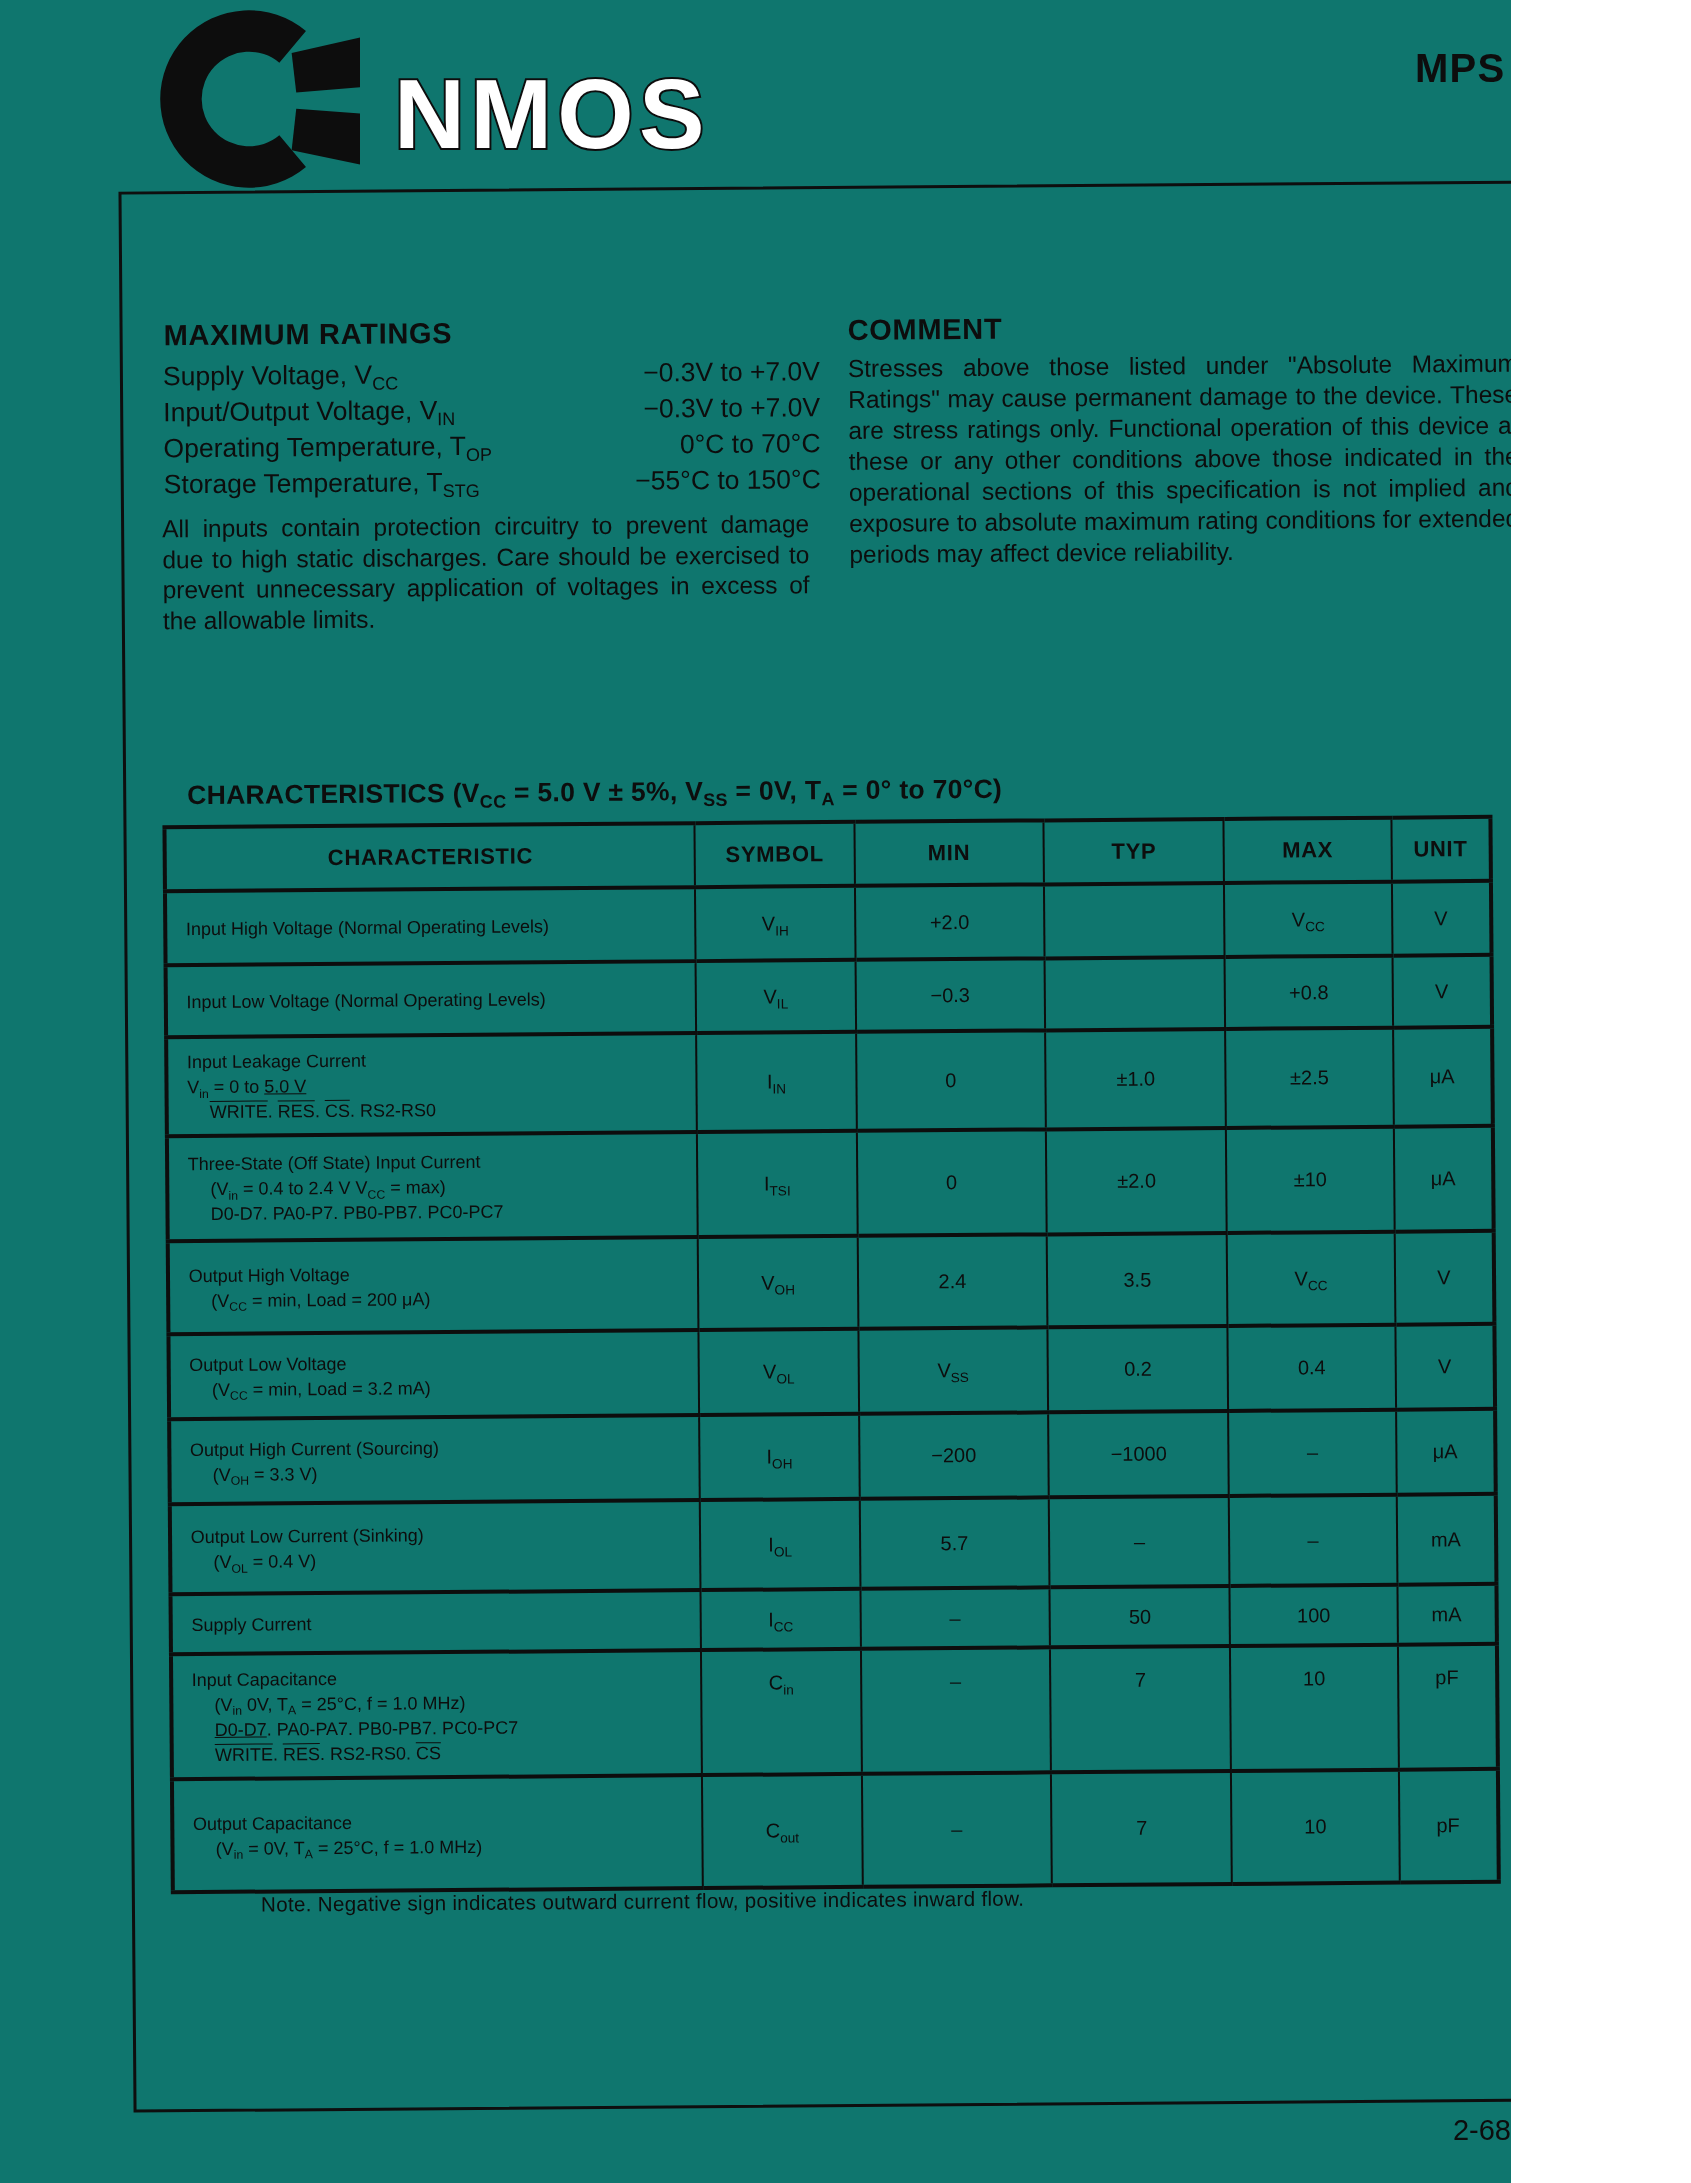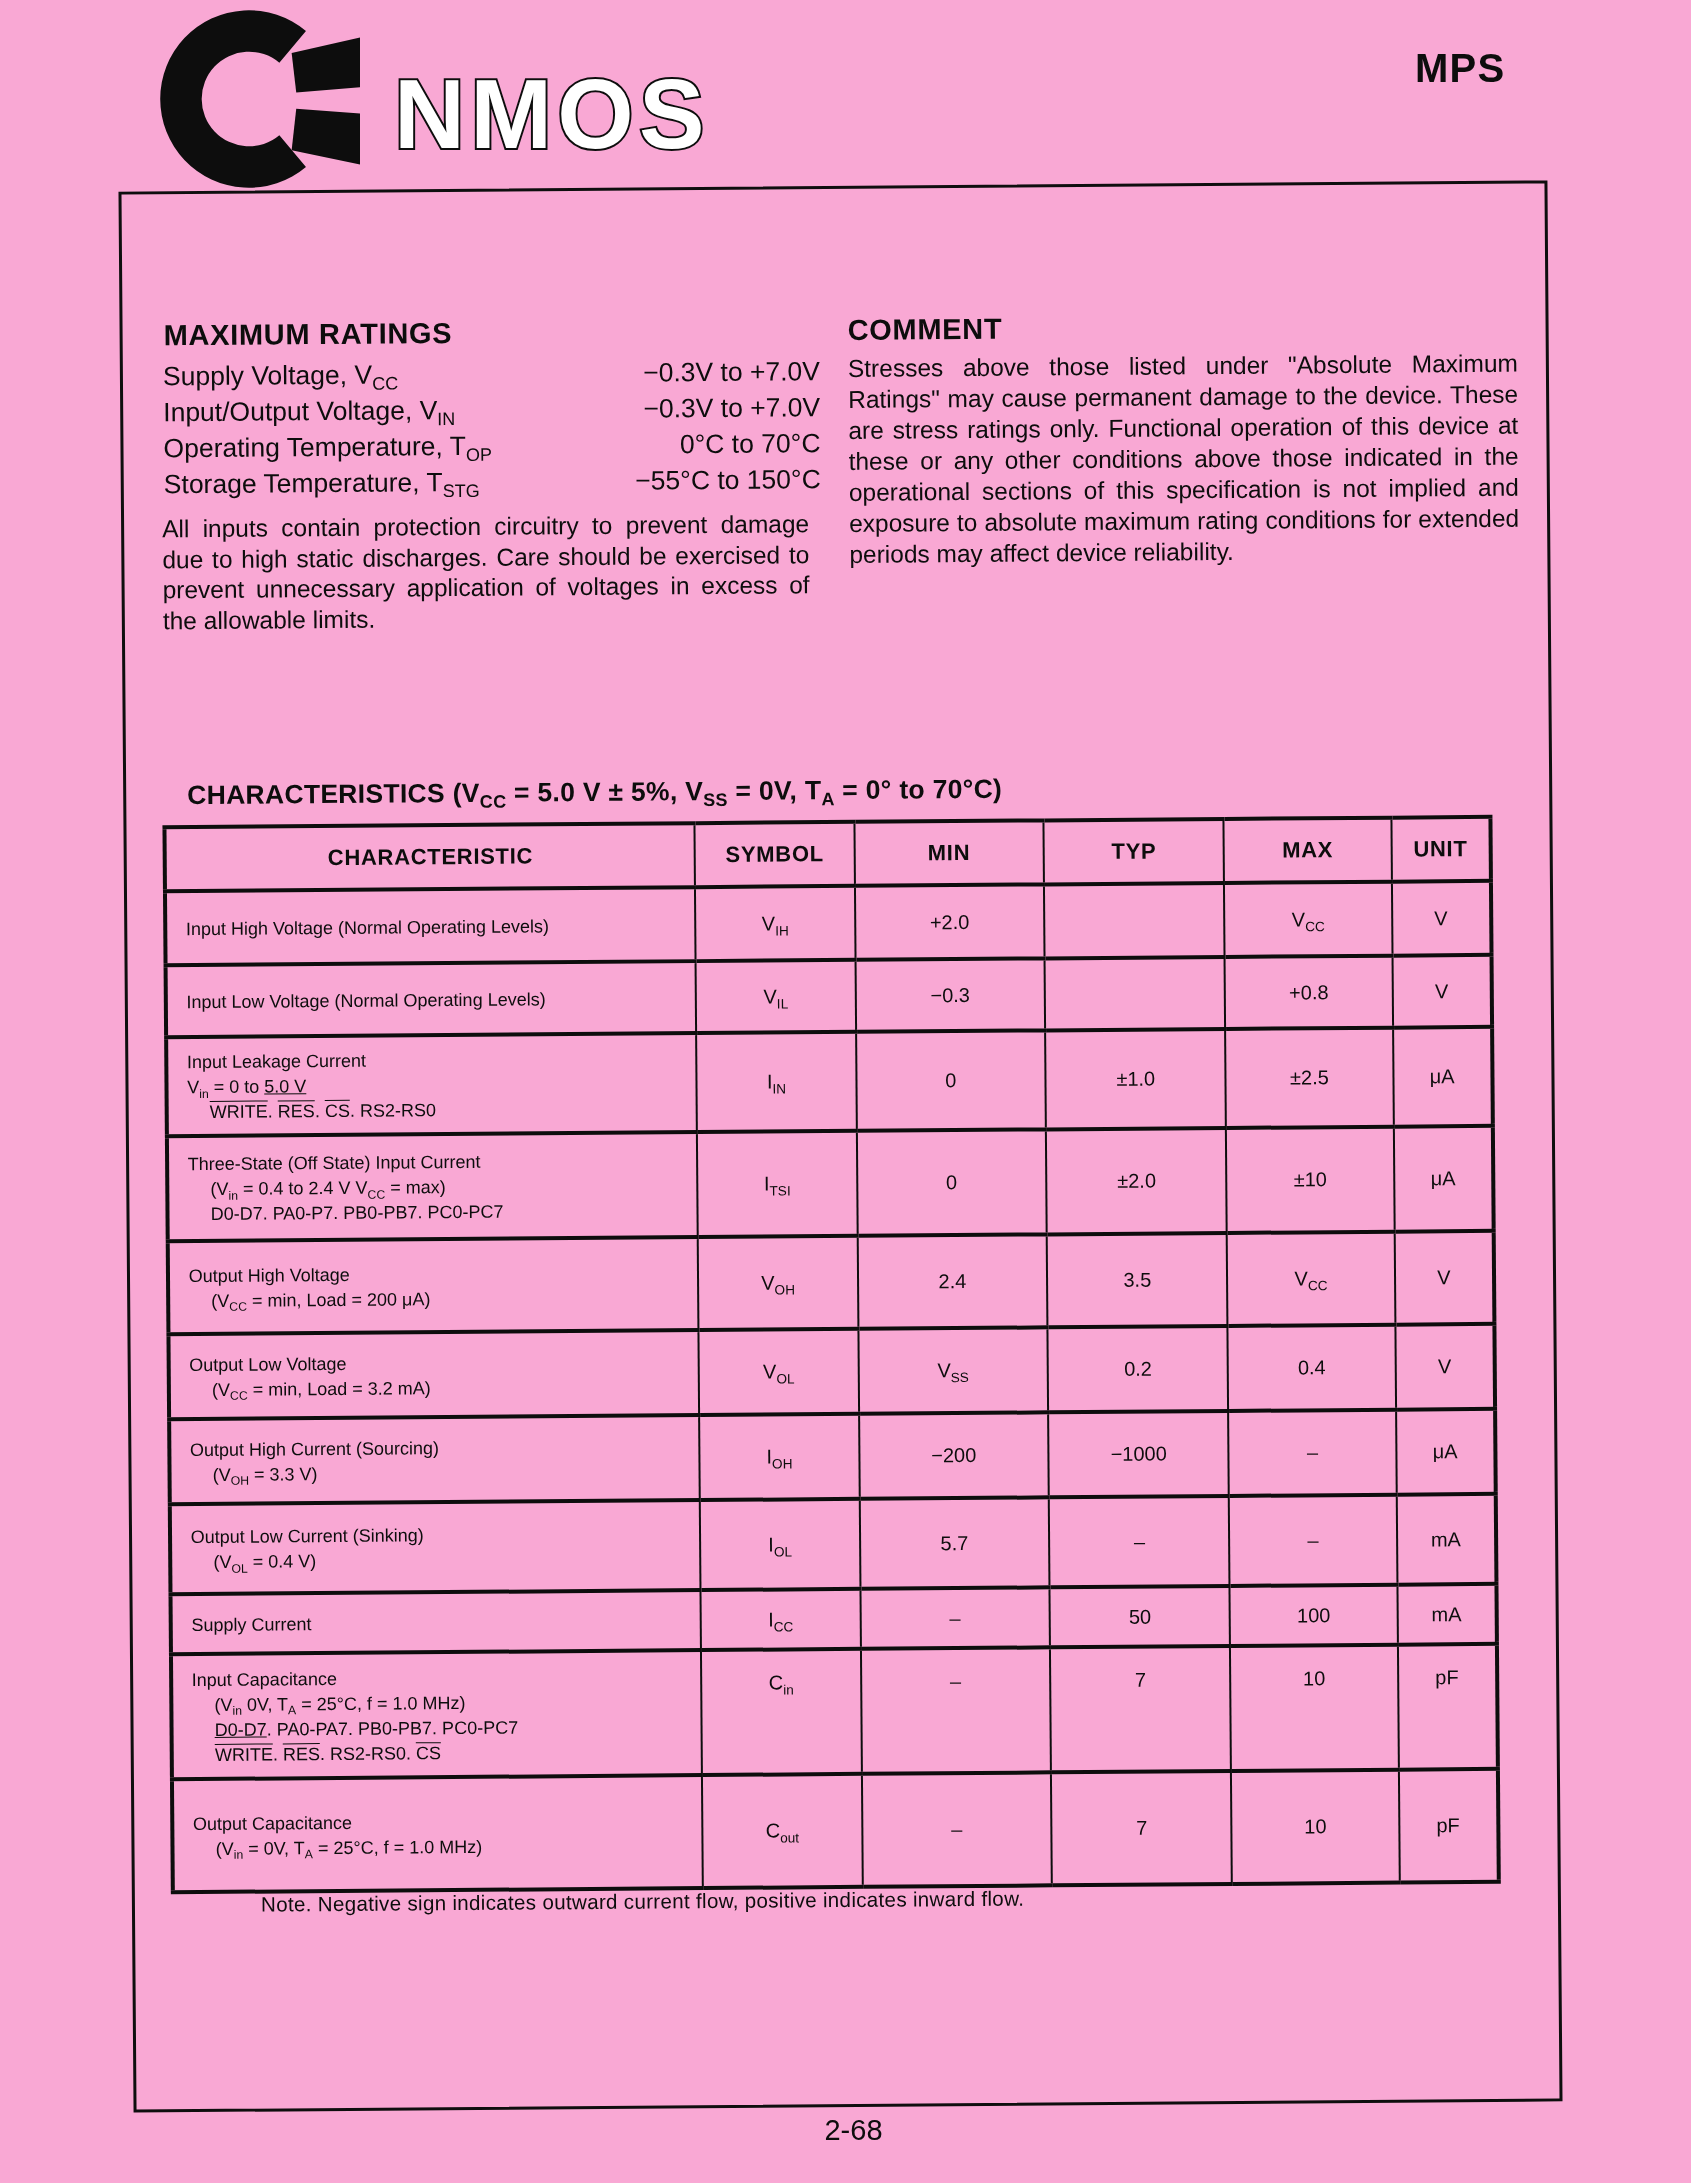--- a/index.html
+++ b/index.html
@@ -1,16 +1,16 @@
 <!DOCTYPE html>
 <html style="font-size:10.6px"><head>
 <meta charset="utf-8">
 <style>
   html,body{margin:0;padding:0;background:#ffffff;}
-  .page{position:relative;width:1691px;height:2183px;background:#f9a8d4;overflow:hidden;
+  .page{position:relative;width:1511px;height:2183px;background:#0f766e;overflow:hidden;
         font-family:"Liberation Sans",sans-serif;color:#0d0d0d;}
 
   
   .logo{position:absolute;left:151px;top:6.6px;width:209px;height:184px;}
   .brand-svg{position:absolute;left:390px;top:58px;width:385px;height:113px;}
   .series{position:absolute;left:1415px;top:46px;font-size:40px;font-weight:bold;letter-spacing:1.3px;}
   .part{position:absolute;left:1360px;top:72px;font-size:78px;font-weight:bold;letter-spacing:2px;
         -webkit-text-stroke:3.3px #0d0d0d;}
 
   
@@ -50,21 +50,21 @@
   #char-table tbody tr:nth-child(9){height:60px;}
   #char-table tbody tr:nth-child(10){height:125px;}
   #char-table tbody tr:nth-child(10) td.val{vertical-align:top;padding-top:20px;}
   #char-table tbody tr:nth-child(11){height:113px;}
   .cline.ind{padding-left:22.5px;}
   sub{font-size:68%;line-height:0;margin-top:40px;}
   .ov{text-decoration:overline;}
   .un{text-decoration:underline;}
 
   .footnote{position:absolute;left:126px;top:1699px;font-size:20.6px;letter-spacing:0.3px;}
-  .page-number{position:absolute;left:16px;right:0;top:2114px;text-align:center;font-size:29px;}
+  .page-number{position:absolute;left:16px;right:0;top:2114px;text-align:right;font-size:29px;}
 </style>
 </head>
 <body>
 
 <div class="page">
 
   <svg class="logo" viewBox="0 0 300 280">
     <path fill="#0d0d0d" d="M226.8,36.6 A135,135 0 1 0 226.8,243.4 L186.3,195.2 A72,72 0 1 1 186.3,84.8 Z"></path>
     <path fill="#0d0d0d" d="M205,70 L310,46 L338,120 L212,130 Z"></path>
     <path fill="#0d0d0d" d="M212,155 L338,164 L310,240 L205,218 Z"></path>

